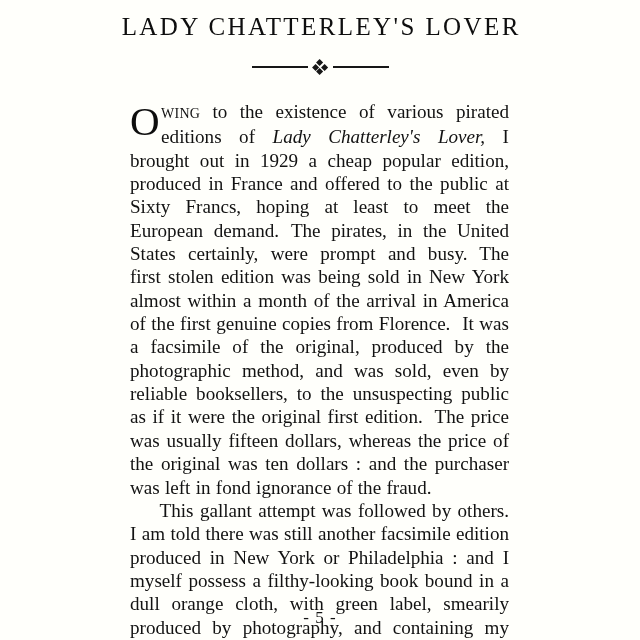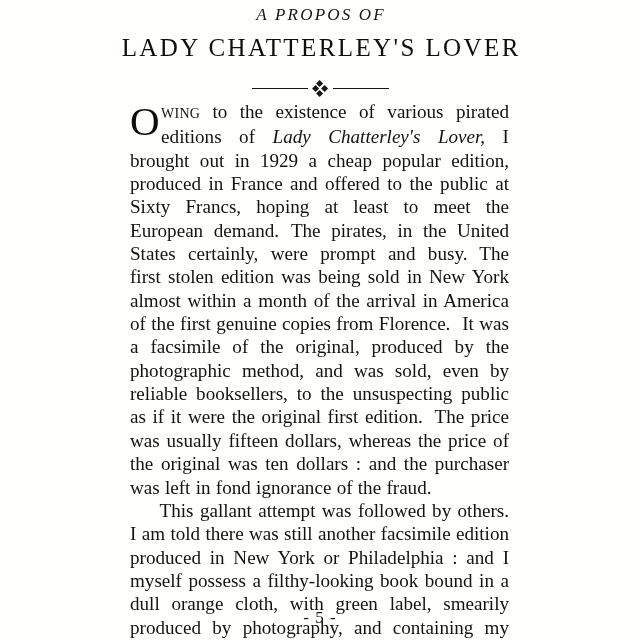--- a/index.html
+++ b/index.html
@@ -130,21 +130,20 @@
     letter-spacing: 1px;
     color: #141414;
   }
 </style>
 </head>
 <body>
 
 <div class="page">
 
   <div class="head-block">
-    <div class="kicker">A PROPOS OF</div>
     <div class="booktitle">LADY CHATTERLEY'S LOVER</div>
   </div>
 
   <div class="ornament">
     <span class="orn-rule left"></span>
     <span class="orn-diamonds">
       <i class="d-top"></i>
         <i class="d-left"></i>
         <i class="d-right"></i>
         <i class="d-bottom"></i>

